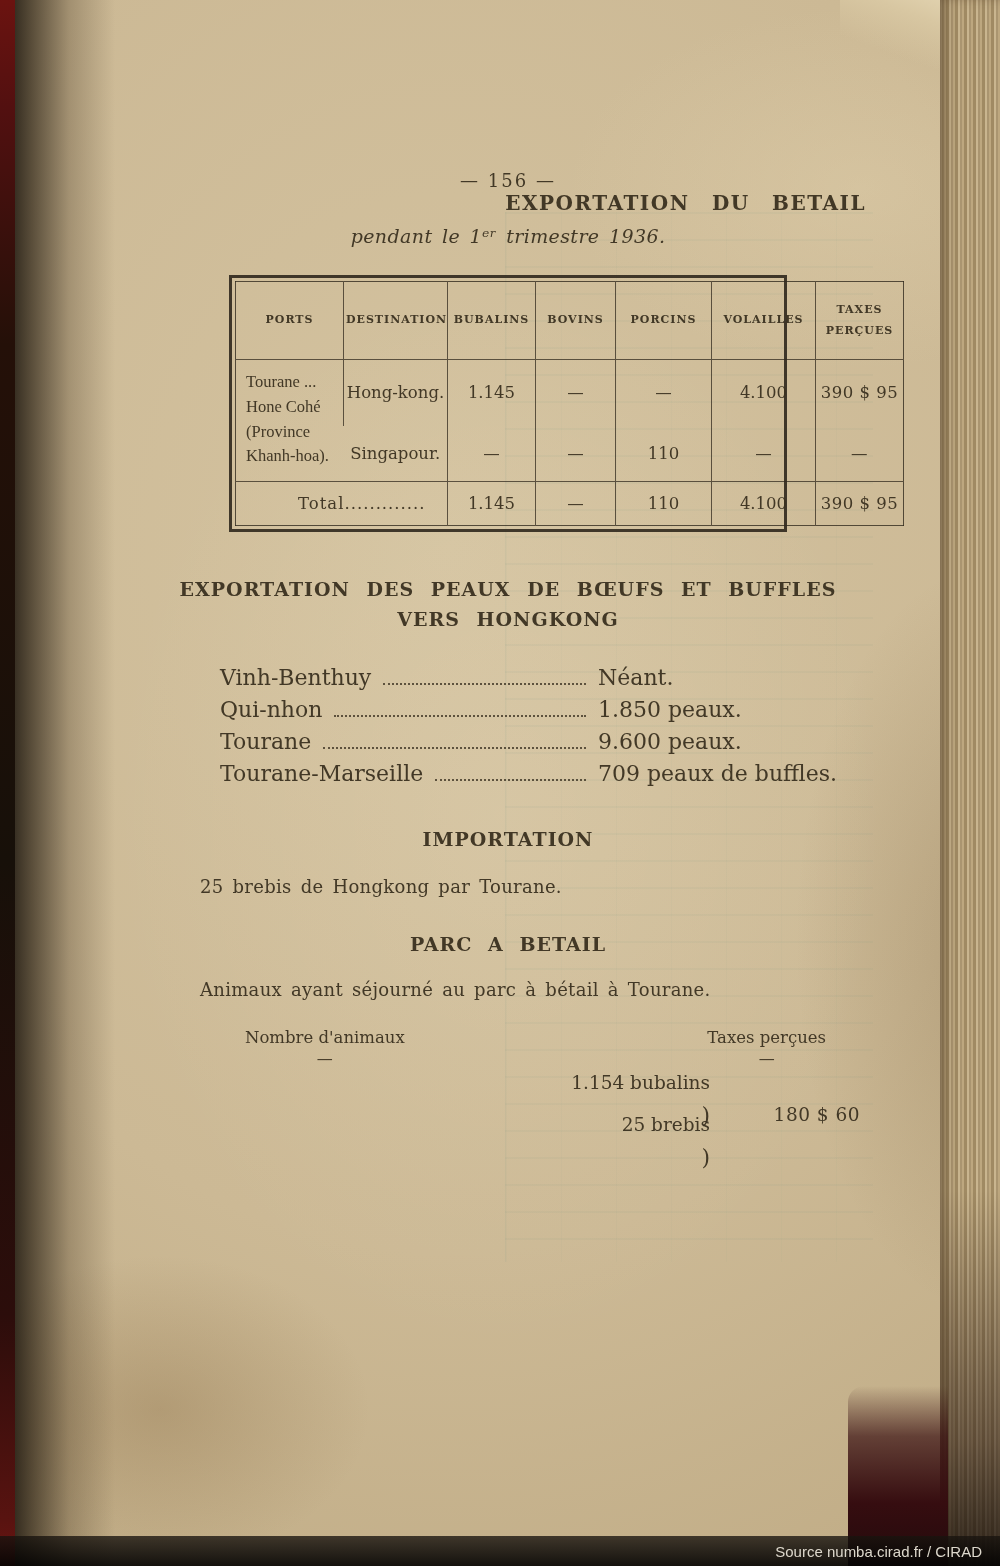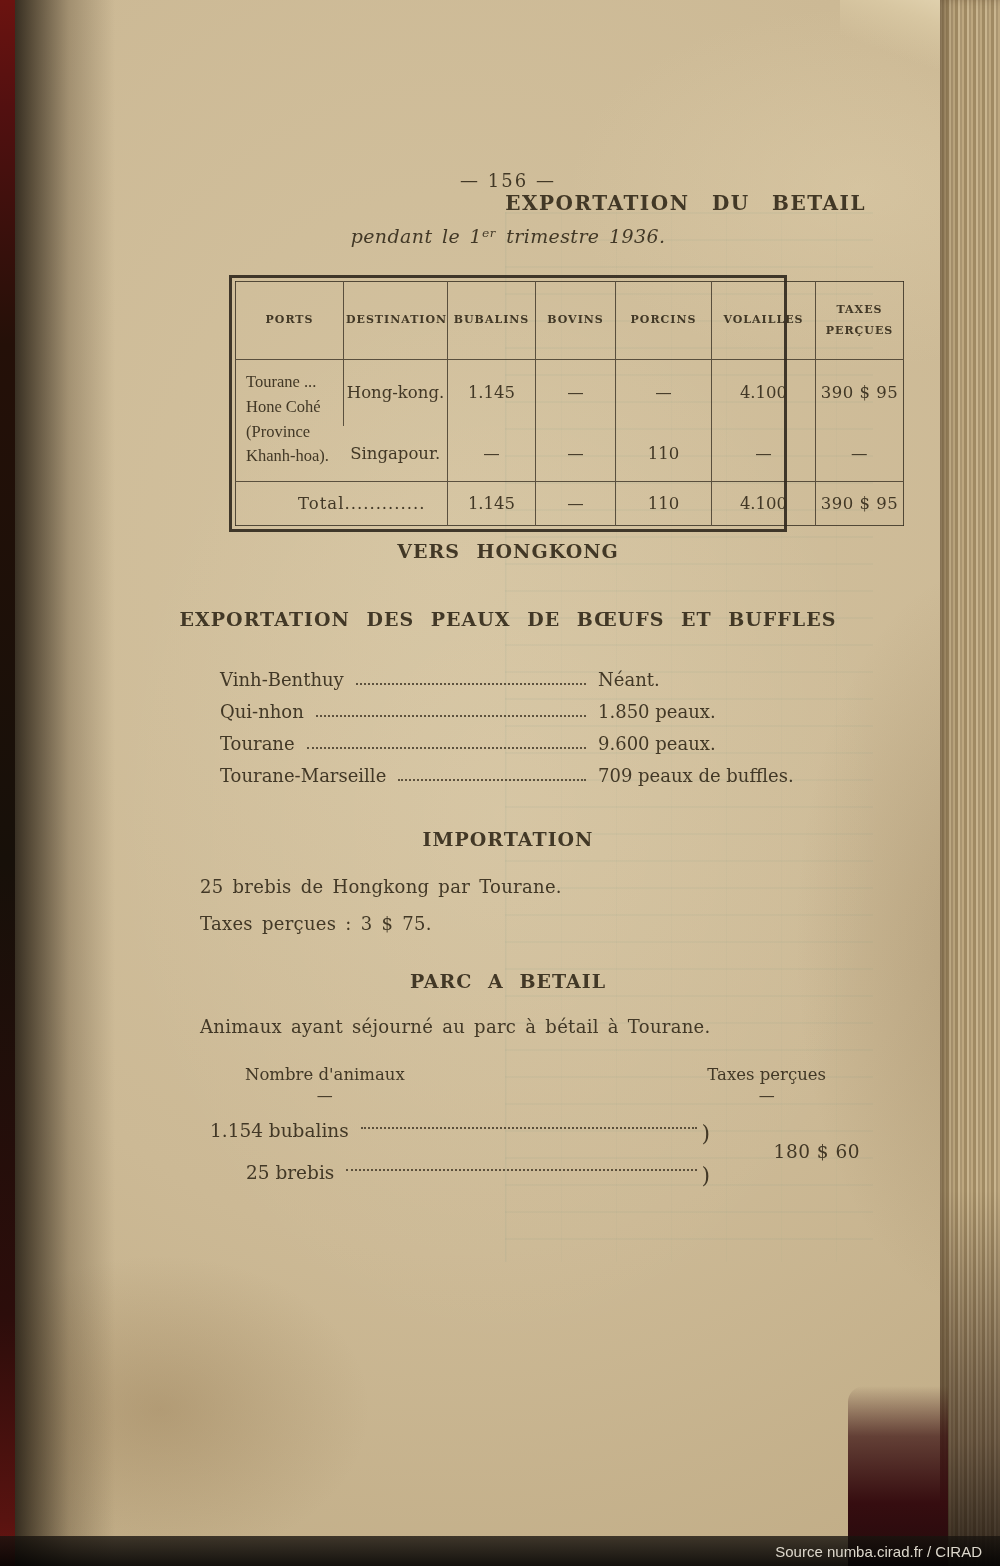--- a/index.html
+++ b/index.html
@@ -89,35 +89,35 @@
   .cell-ports {
     text-align:left !important; vertical-align:top !important;
     padding:10px 4px 4px 10px; white-space:pre-line; line-height:1.5; font-size:16.5px;font-family:Liberation Serif, serif;
   }
   .taxes-cell { font-size:15px; letter-spacing:.5px; }
   .total-label { text-align:left !important; padding-left:62px; letter-spacing:1px; }
 
   .peaux-title { margin-top:46px; text-align:center; font-size:19px; font-weight:bold; letter-spacing:1px; word-spacing:9px; }
   .peaux-title2 { margin-top:8px; }
   .peaux-list { margin-top:28px; padding-left:70px; padding-right:18px; }
-  .leader-row { display:flex; align-items:flex-end; height:32px; font-size:18px; }
+  .leader-row { display:flex; align-items:flex-end; height:32px; font-size:22px; }
   .leader { flex:1; border-bottom:2px dotted rgba(62,52,36,0.8); margin:0 12px 5px 12px; }
   .leader-value { width:250px; }
 
   .center-heading { margin-top:42px; text-align:center; font-size:19px; font-weight:bold; letter-spacing:1px; word-spacing:8px; }
   .body-line { margin-top:26px; padding-left:50px; font-size:18px; letter-spacing:.3px; word-spacing:3px; }
   .body-line2 { margin-top:16px; }
 
   .parc-title { margin-top:36px; }
   .parc-intro { margin-top:24px; }
   .parc-cols { margin-top:28px; display:flex; justify-content:space-between; padding-left:95px; padding-right:40px; }
   .parc-col { text-align:center; font-size:16.5px; }
   .underdash { display:block; margin-top:2px; font-size:16px; }
   .parc-rows { position:relative; margin-top:4px; padding-left:60px; width:560px; }
-  .parc-row { display:flex; align-items:center; height:42px; font-size:18.5px; width:100%; }
+  .parc-row { display:flex; align-items:flex-end; height:42px; font-size:18.5px; width:100%;flex-direction:column; }
   .parc-row .leader { margin-right:4px; }
   .parc-row.indent { padding-left:36px; }
   .paren { font-size:22px; transform:translateY(3px); }
   .parc-amount {
     position:absolute; right:-150px; top:50%; transform:translateY(-50%);
     font-size:18.5px; letter-spacing:.5px;
   }
 
   .bottom-bar {
     position:absolute; left:0; bottom:0; width:100%; height:30px; z-index:10;
@@ -192,22 +192,22 @@
             <td>1.145</td>
             <td>—</td>
             <td>110</td>
             <td>4.100</td>
             <td class="taxes-cell">390 $ 95</td>
           </tr>
         </tbody>
       </table>
     </div>
 
+    <h2 class="peaux-title">EXPORTATION DES PEAUX DE BŒUFS ET BUFFLES</h2>
     <h2 class="peaux-title peaux-title2">VERS HONGKONG</h2>
-    <h2 class="peaux-title">EXPORTATION DES PEAUX DE BŒUFS ET BUFFLES</h2>
 
     <div class="peaux-list">
       <div class="leader-row">
         <span>Vinh-Benthuy</span>
         <span class="leader"></span>
         <span class="leader-value">Néant.</span>
       </div>
       <div class="leader-row">
         <span>Qui-nhon</span>
         <span class="leader"></span>
@@ -220,21 +220,20 @@
       </div>
       <div class="leader-row">
         <span>Tourane-Marseille</span>
         <span class="leader"></span>
         <span class="leader-value">709 peaux de buffles.</span>
       </div>
     </div>
 
     <h2 class="center-heading">IMPORTATION</h2>
     <p class="body-line">25 brebis de Hongkong par Tourane.</p>
-    <p class="body-line body-line2">Taxes perçues : 3 $ 75.</p>
 
     <h2 class="center-heading parc-title">PARC A BETAIL</h2>
     <p class="body-line parc-intro">Animaux ayant séjourné au parc à bétail à Tourane.</p>
 
     <div class="parc-cols">
       <div class="parc-col">
         <span>Nombre d'animaux</span>
         <span class="underdash">—</span>
       </div>
       <div class="parc-col">

